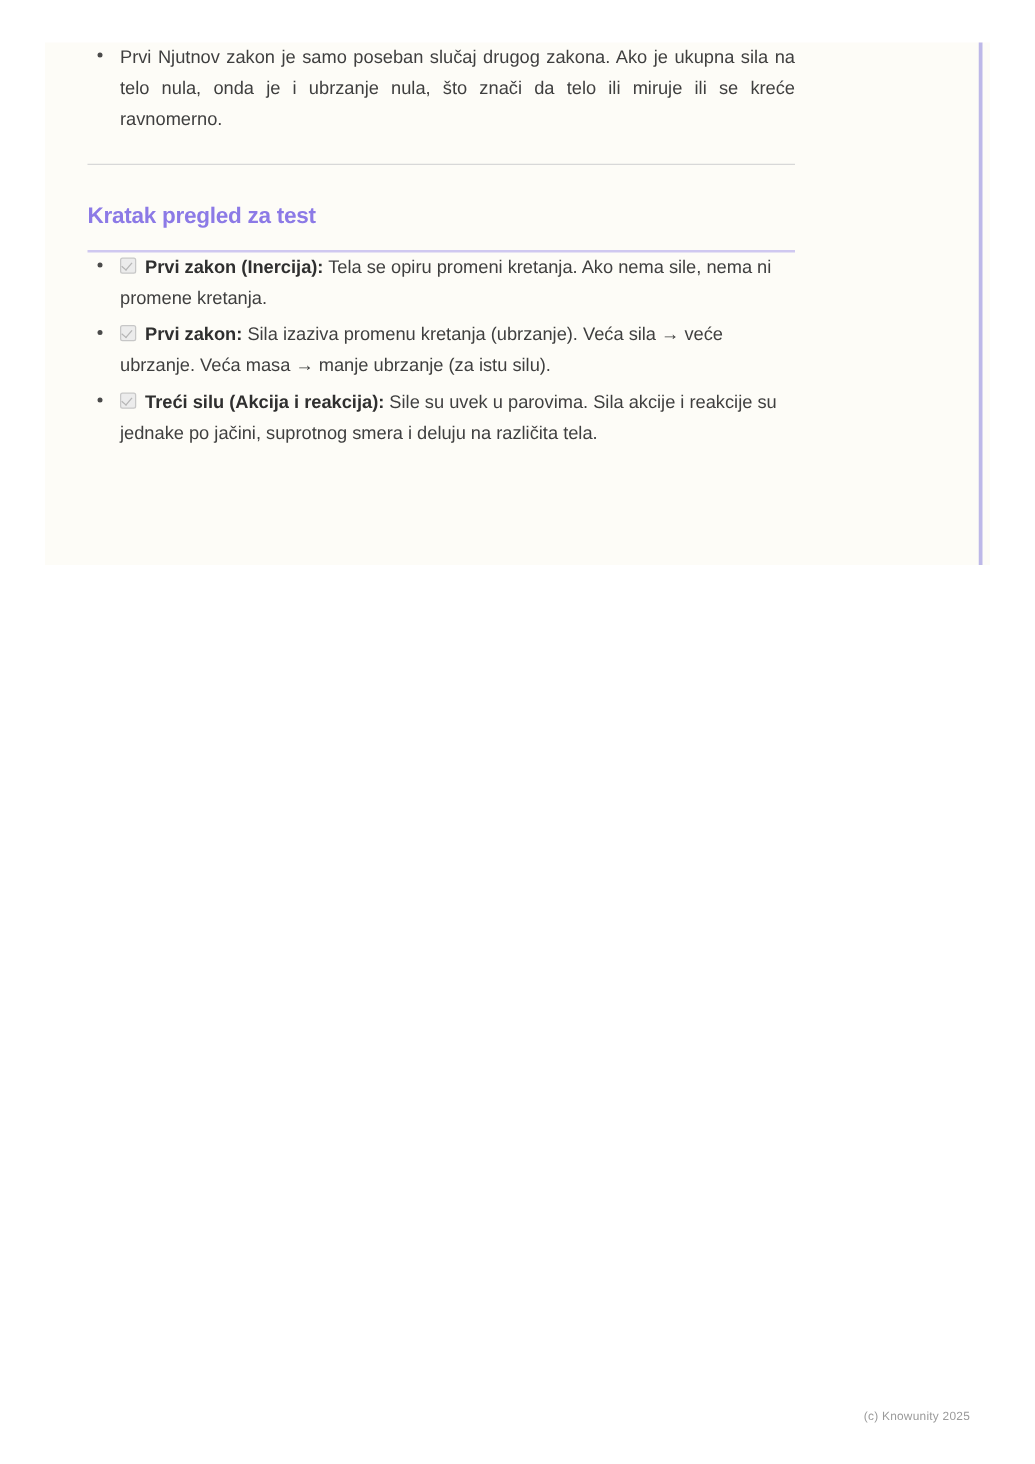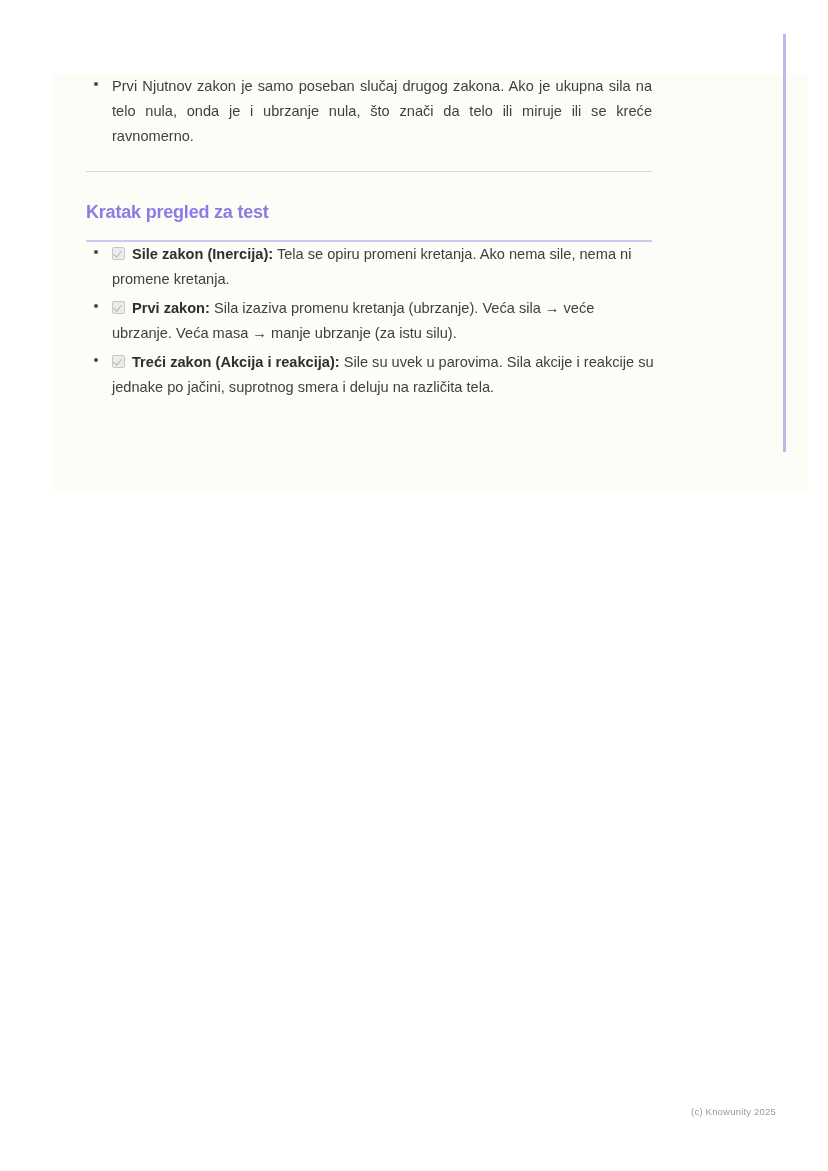--- a/index.html
+++ b/index.html
@@ -21,27 +21,26 @@
     left: 0;
     top: 0;
     width: 828px;
     height: 1171px;
     background: #ffffff;
   }
 
   
   .content-card {
     position: absolute;
-    left: 52px;
+    left: 36px;
     top: 34px;
     width: 756px;
     height: 418px;
     background: #fdfcf7;
     box-sizing: border-box;
-    margin-top: 40px;
   }
 
   
   .right-rule {
     position: absolute;
     right: 42px;
     top: 34px;
     width: 3px;
     height: 418px;
     background: #bdb8e8;
@@ -146,21 +145,21 @@
     transform: rotate(40deg);
   }
   .check-list strong {
     font-weight: bold;
     color: #2f2f2f;
   }
 
   .footer {
     position: absolute;
     right: 52px;
-    bottom: 54px;
+    bottom: 32px;
     font-size: 9.5px;
     color: #9a9a9a;
     letter-spacing: 0.2px;
   }
 </style>
 </head>
 <body>
 
 <div id="page">
 
@@ -176,33 +175,33 @@
 
       <div class="divider"></div>
 
       <h2 class="section-title">Kratak pregled za test</h2>
       <div class="title-rule"></div>
 
       <ul class="bul check-list">
         <li>
           <span class="dot"></span>
           <div class="line">
-            <span class="cbox"></span><strong>Sile zakon (Inercija):</strong><span> Tela se opiru promeni kretanja. Ako nema sile, nema ni promene kretanja.</span>
+            <span class="cbox"></span><strong>Prvi zakon (Inercija):</strong><span> Tela se opiru promeni kretanja. Ako nema sile, nema ni promene kretanja.</span>
           </div>
         </li>
         <li>
           <span class="dot"></span>
           <div class="line">
             <span class="cbox"></span><strong>Prvi zakon:</strong><span> Sila izaziva promenu kretanja (ubrzanje). Veća sila → veće ubrzanje. Veća masa → manje ubrzanje (za istu silu).</span>
           </div>
         </li>
         <li>
           <span class="dot"></span>
           <div class="line">
-            <span class="cbox"></span><strong>Treći zakon (Akcija i reakcija):</strong><span> Sile su uvek u parovima. Sila akcije i reakcije su jednake po jačini, suprotnog smera i deluju na različita tela.</span>
+            <span class="cbox"></span><strong>Treći silu (Akcija i reakcija):</strong><span> Sile su uvek u parovima. Sila akcije i reakcije su jednake po jačini, suprotnog smera i deluju na različita tela.</span>
           </div>
         </li>
       </ul>
 
     </div>
   </div>
 
   <div class="right-rule"></div>
 
   <div class="footer">(c) Knowunity 2025</div>

